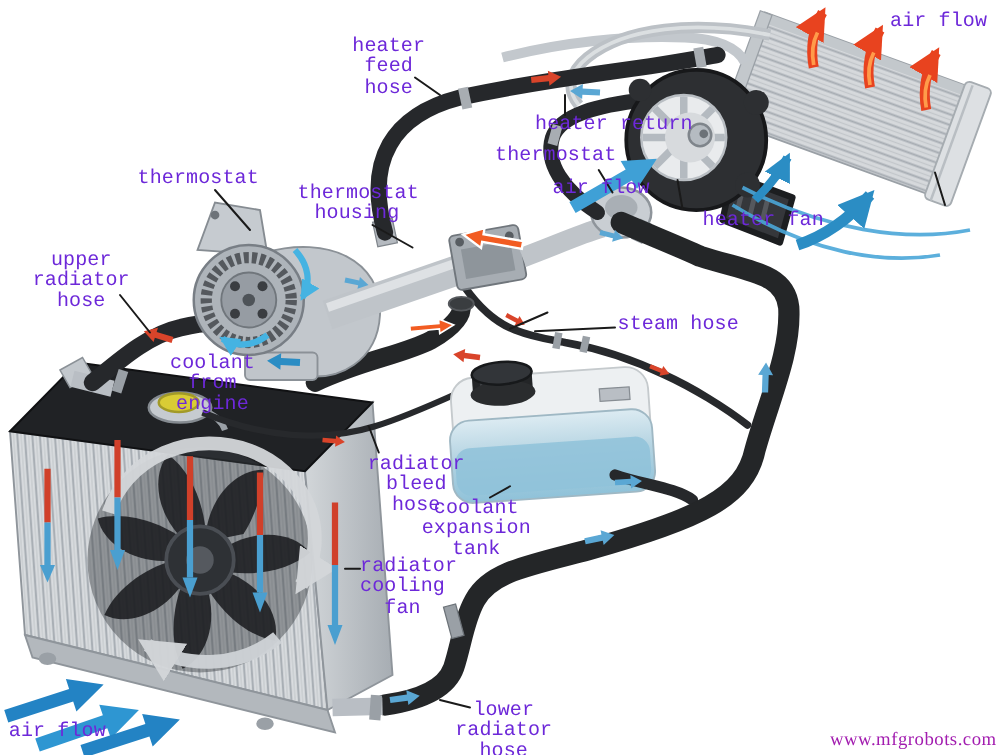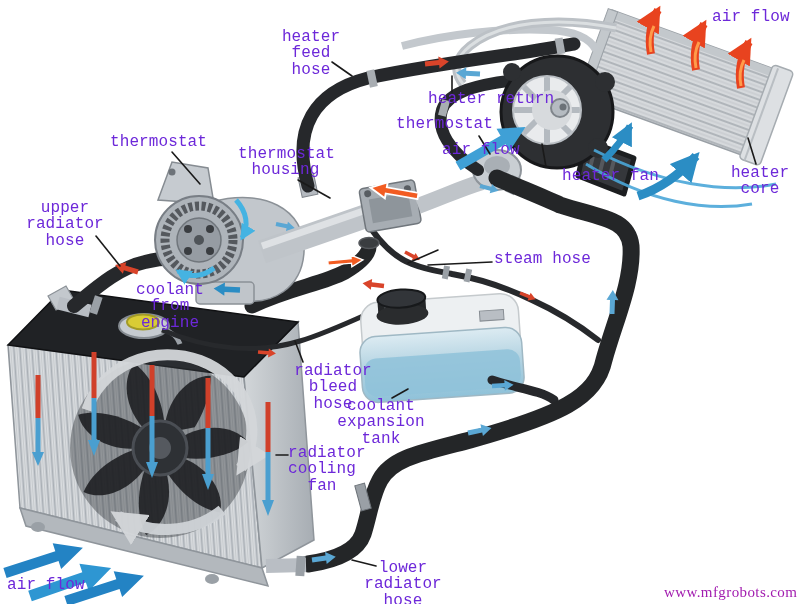--- a/index.html
+++ b/index.html
@@ -329,22 +329,20 @@
   </g>
 </svg>
 
   <div class="lbl c" style="left:258px;top:29px;width:106px;">heater feed
 hose</div>
   <div class="lbl" style="left:712px;top:9px;">air flow</div>
   <div class="lbl" style="left:428px;top:91px;">heater return</div>
   <div class="lbl" style="left:396px;top:116px;">thermostat</div>
   <div class="lbl" style="left:442px;top:142px;">air flow</div>
   <div class="lbl" style="left:514px;top:168px;margin-left:48px;">heater fan</div>
-  <div class="lbl c" style="left:728px;top:165px;width:64px;">heater
-core</div>
   <div class="lbl" style="left:110px;top:134px;">thermostat</div>
   <div class="lbl c" style="left:238px;top:146px;width:95px;">thermostat
 housing</div>
   <div class="lbl c" style="left:10px;top:200px;width:110px;text-align:center;">upper
 radiator hose</div>
   <div class="lbl c" style="left:120px;top:282px;width:100px;">coolant
 from engine</div>
   <div class="lbl" style="left:494px;top:251px;">steam hose</div>
   <div class="lbl c" style="left:288px;top:363px;width:90px;">radiator
 bleed hose</div>

